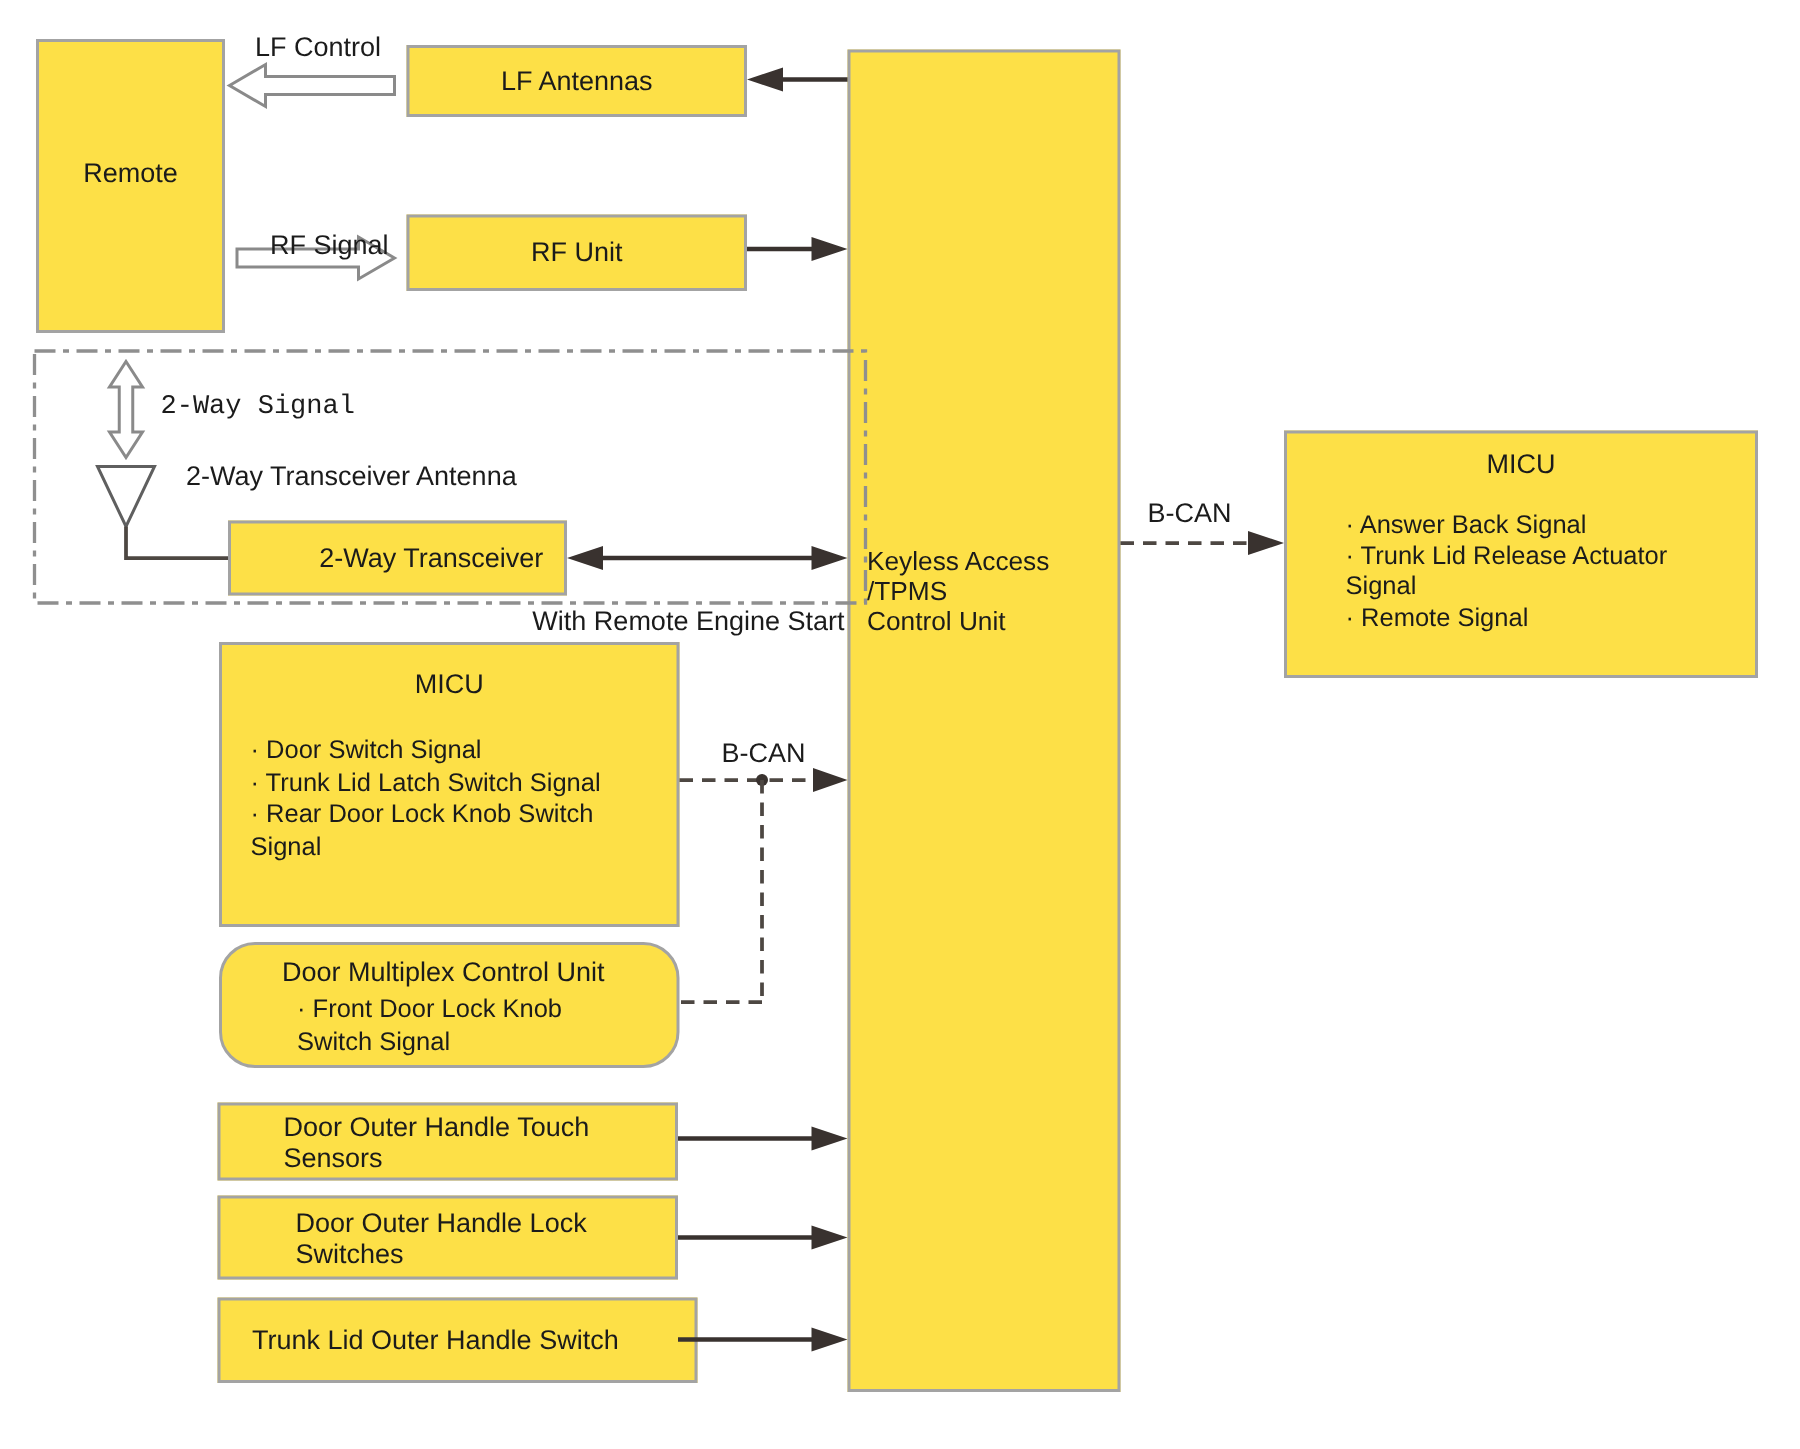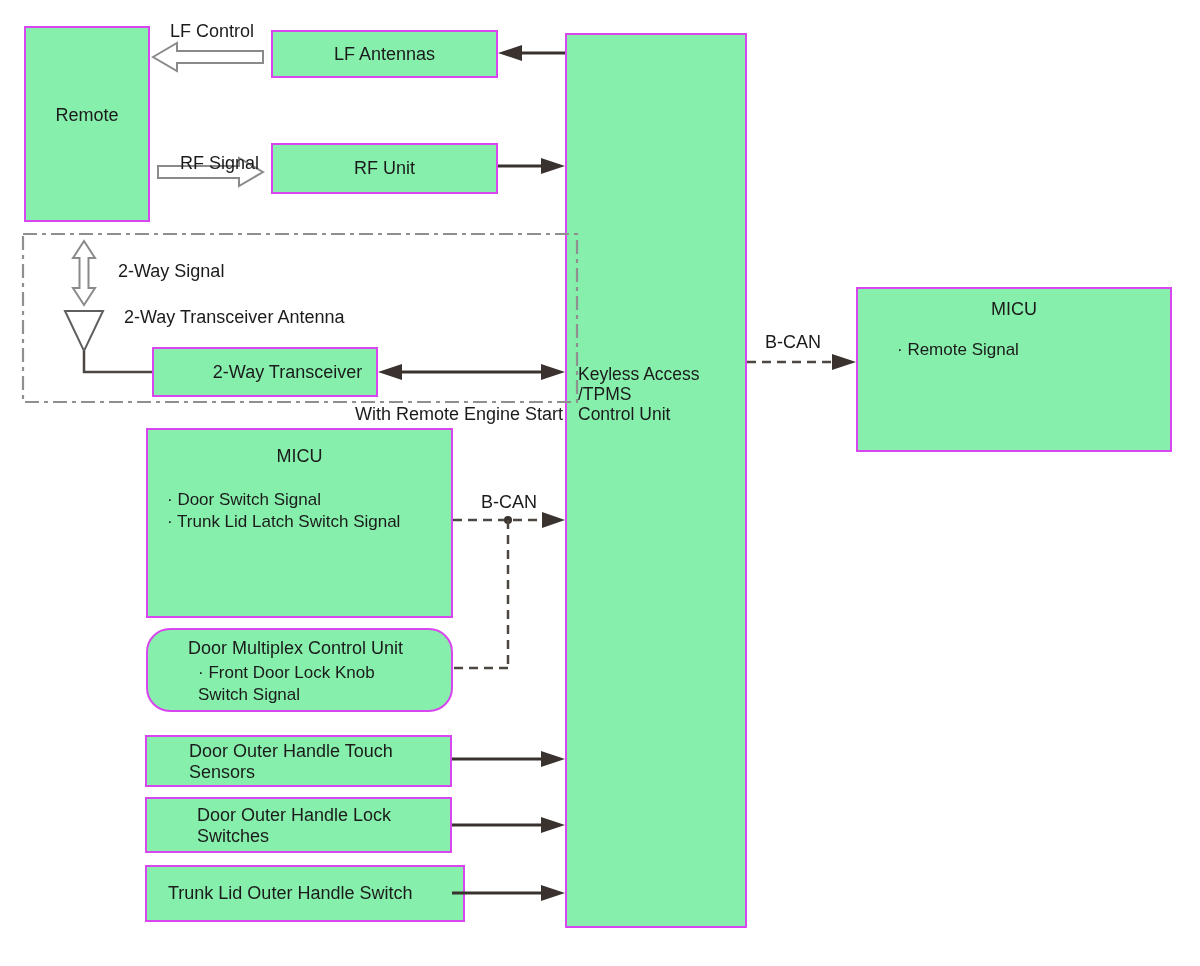--- a/index.html
+++ b/index.html
@@ -2,21 +2,21 @@
 <html><head>
 <meta charset="utf-8">
 <style>
   html,body{margin:0;padding:0;background:#ffffff;}
   body{
     width:1200px;height:966px;position:relative;overflow:hidden;
     font-family:"Liberation Sans","DejaVu Sans",sans-serif;
     color:#1b1b1b;
   }
   .box{
-    position:absolute;background:#86efac;border:2px solid #d946ef;
+    position:absolute;background:#fde047;border:2px solid #a3a3a3;
     box-sizing:border-box;z-index:1;font-size:18px;line-height:21px;
   }
   .box.center{display:flex;align-items:center;justify-content:center;text-align:center;}
   .lbl{position:absolute;z-index:6;font-size:18px;line-height:20px;white-space:nowrap;}
   .micu-title{text-align:center;font-size:18px;}
   .items{font-size:17px;line-height:21.5px;}
   svg.overlay{position:absolute;left:0;top:0;z-index:5;pointer-events:none;}
   .prelines{white-space:pre-line;}
 </style>
 </head>
@@ -42,20 +42,21 @@
   <div class="prelines" style="position:absolute;left:11px;top:329px;font-size:17.5px;line-height:20px;">Keyless Access
 /TPMS
 Control Unit</div>
 </div>
 
 <div class="box" style="left:146px;top:428px;width:307px;height:190px;padding:16px 29px 0 19px;">
   <div class="micu-title" style="margin-bottom:22px;margin-right:-10px;">MICU</div>
   <div class="items">
     <div>· Door Switch Signal</div>
     <div>· Trunk Lid Latch Switch Signal</div>
+    <div>· Rear Door Lock Knob Switch Signal</div>
   </div>
 </div>
 
 <div class="box" style="left:146px;top:628px;width:307px;height:84px;padding:8px 40px 0 50px;border-radius:24px;">
   <div style="margin-left:-10px;">Door Multiplex Control Unit</div>
   <div class="items" style="margin-top:3px;">
     <div>· Front Door Lock Knob Switch Signal</div>
   </div>
 </div>
 
@@ -67,27 +68,29 @@
   <span>Door Outer Handle Lock Switches</span>
 </div>
 
 <div class="box" style="left:145px;top:865px;width:320px;height:57px;padding:16px 20px 0 21px;">
   <span>Trunk Lid Outer Handle Switch</span>
 </div>
 
 <div class="box" style="left:856px;top:287px;width:316px;height:165px;padding:10px 10px 0 39px;">
   <div class="micu-title" style="margin-bottom:20px;margin-left:-29px;">MICU</div>
   <div class="items" style="line-height:20.5px;">
+    <div>· Answer Back Signal</div>
+    <div>· Trunk Lid Release Actuator Signal</div>
     <div>· Remote Signal</div>
   </div>
 </div>
 
 <div class="lbl" style="left:170px;top:21px;">LF Control</div>
 <div class="lbl" style="left:180px;top:142px;margin-top:11px;">RF Signal</div>
-<div class="lbl" style="left:118px;top:261px;">2-Way Signal</div>
+<div class="lbl" style="left:107px;top:261px;font-family:Liberation Mono, monospace;">2-Way Signal</div>
 <div class="lbl" style="left:124px;top:307px;">2-Way Transceiver Antenna</div>
 <div class="lbl" style="right:637px;top:404px;">With Remote Engine Start</div>
 <div class="lbl" style="left:469px;top:492px;width:80px;text-align:center;">B-CAN</div>
 <div class="lbl" style="left:753px;top:332px;width:80px;text-align:center;">B-CAN</div>
 
 <svg class="overlay" width="1200" height="966" viewBox="0 0 1200 966">
 
   <rect x="23" y="234" width="554" height="168" fill="none" stroke="#8f8f8f" stroke-width="2.2" stroke-dasharray="14 5 4 5"></rect>
 
   <polygon points="153,57 177,43 177,51 263,51 263,63 177,63 177,71" fill="#ffffff" stroke="#8a8a8a" stroke-width="2"></polygon>

